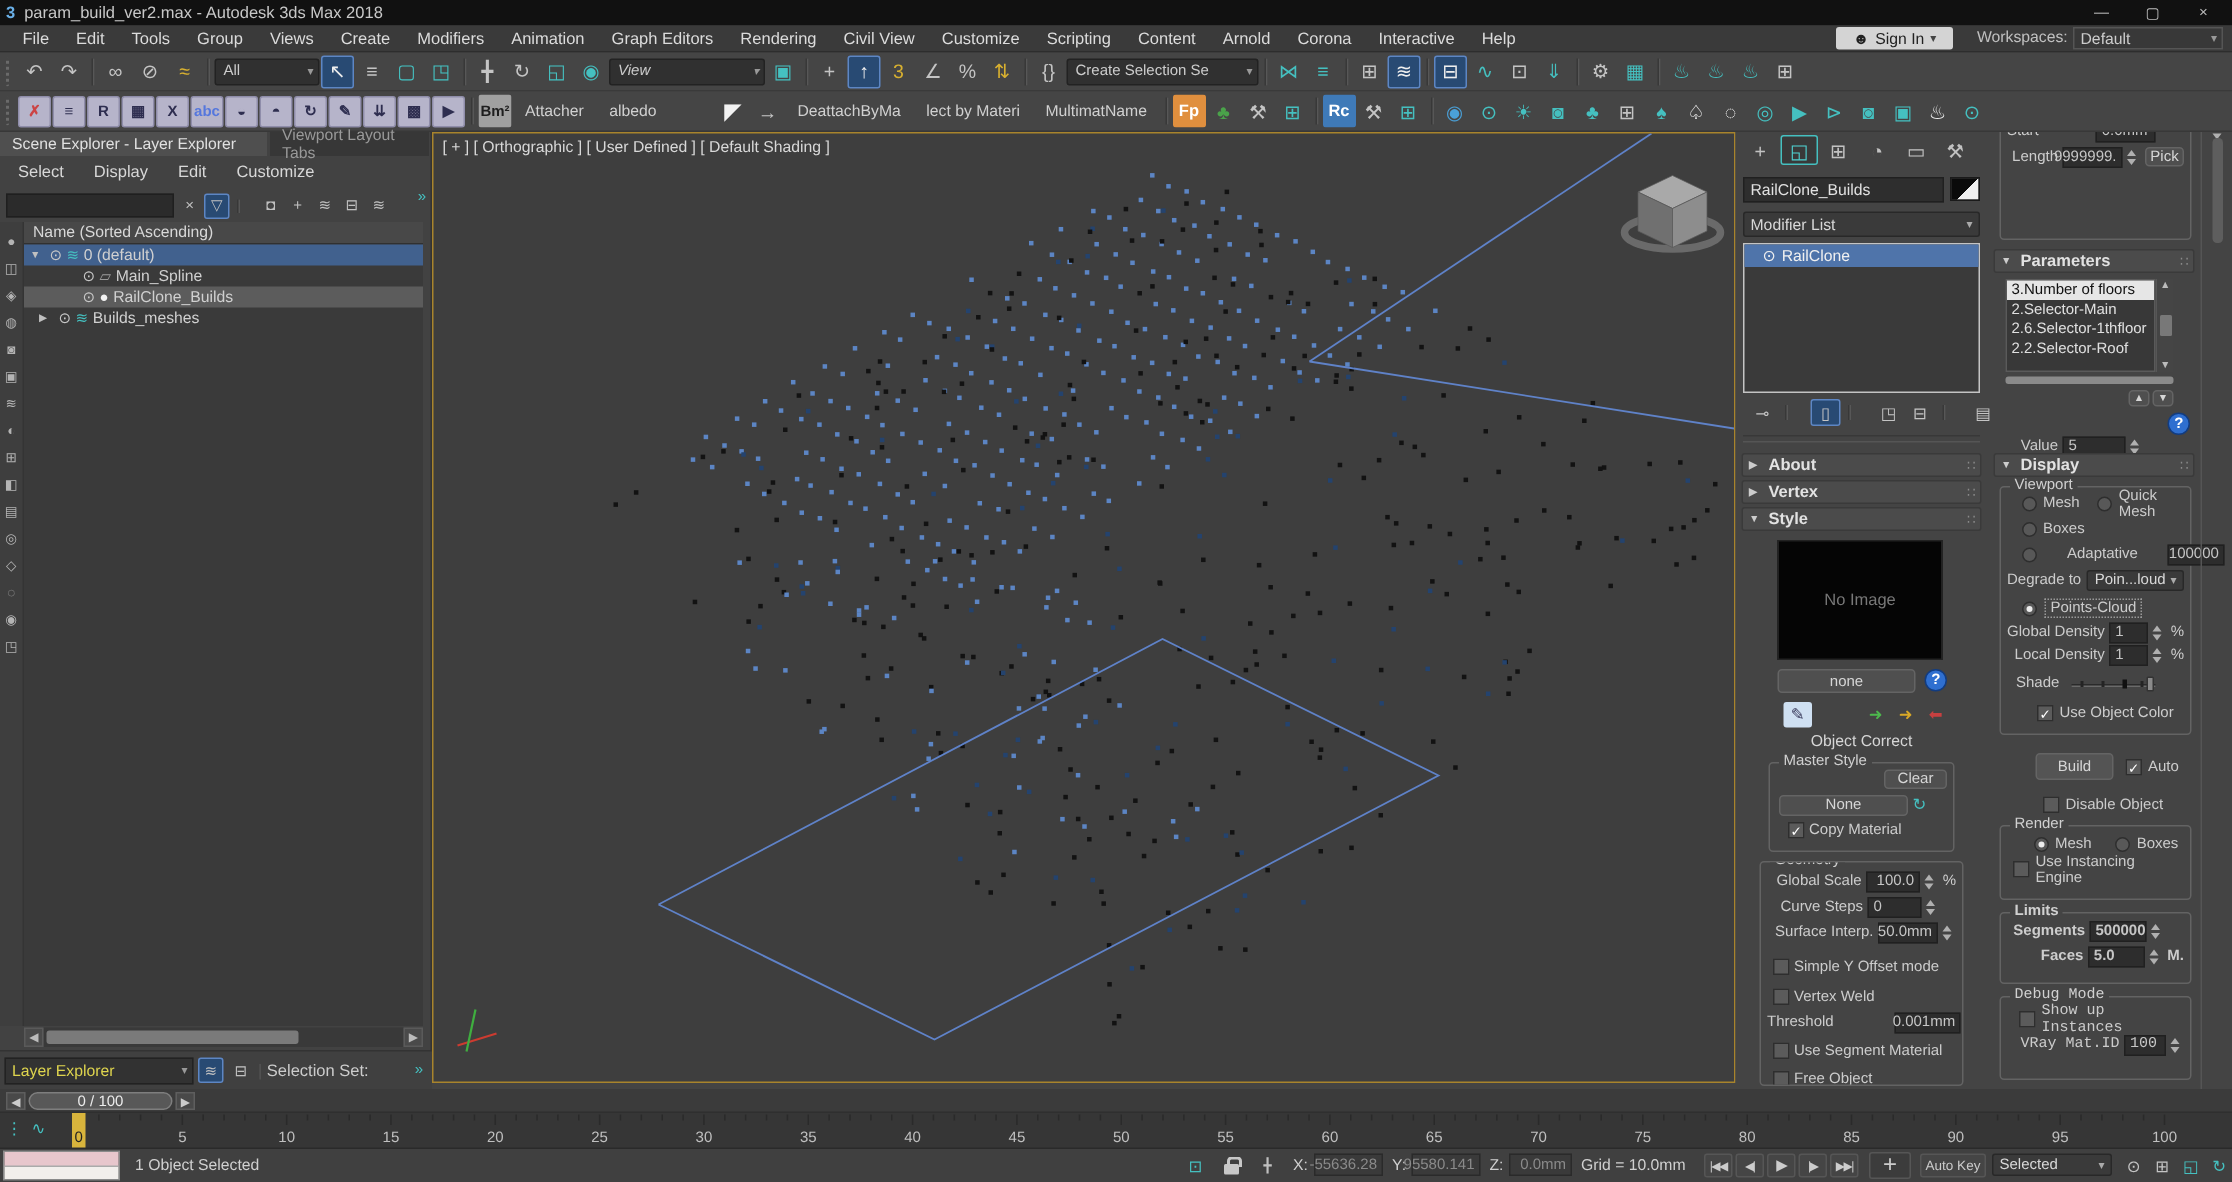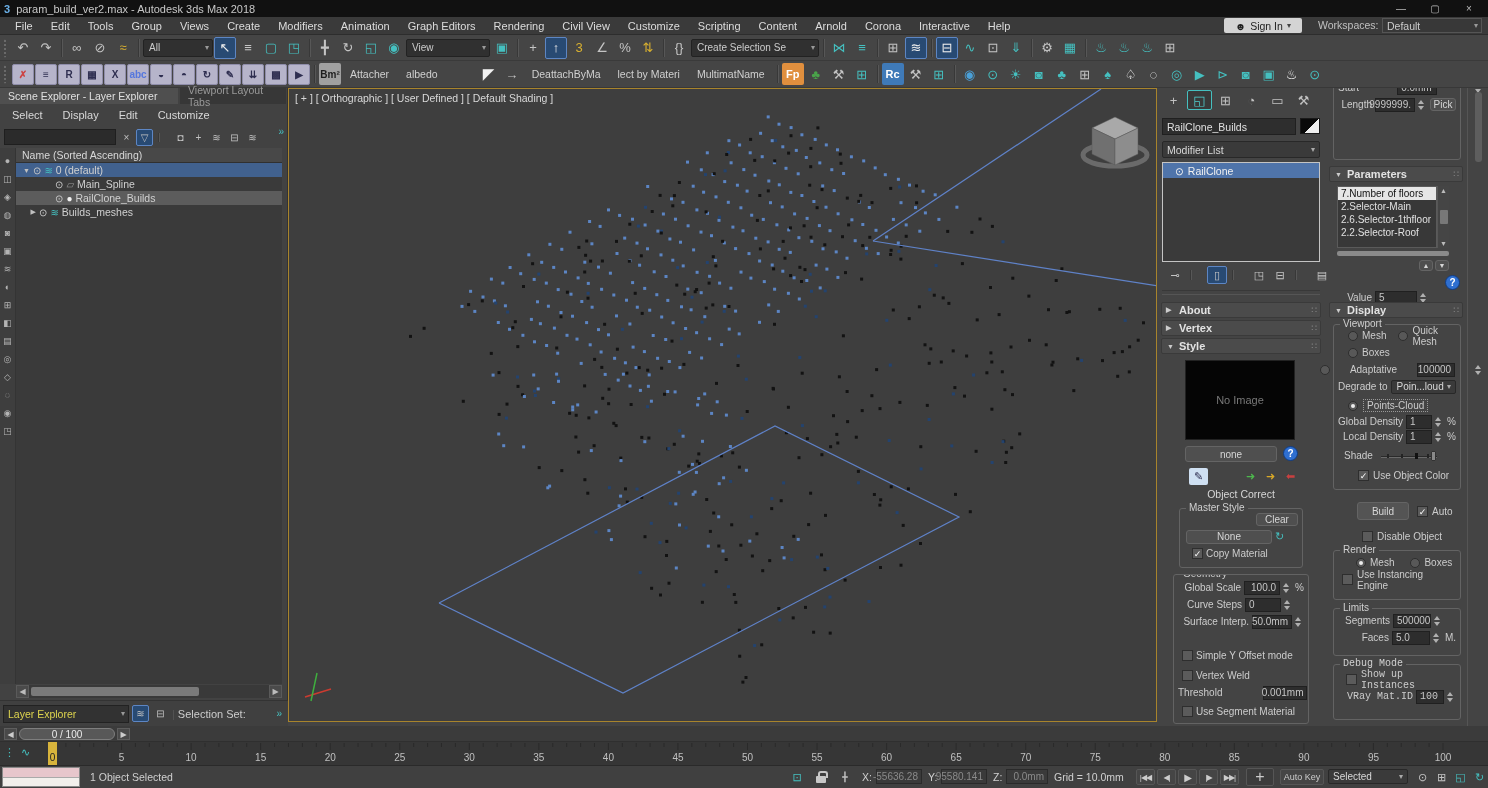--- a/index.html
+++ b/index.html
@@ -23,21 +23,21 @@
 #toolbar2{top:61px;height:27px;border-bottom:1px solid #383838;}
 .tbico{min-width:22px;height:22px;display:flex;align-items:center;justify-content:center;color:#c4c4c4;font-size:13px;border:1px solid transparent;border-radius:2px;flex:none;}
 .tbico.active{background:#284a73;border-color:#5d86c4;color:#eee;}
 .t-sep{min-width:7px;height:24px;position:relative;border:none;}
 .t-sep::after{content:"";position:absolute;left:3px;top:3px;bottom:3px;width:1px;background:#383838;border-right:1px solid #575757;}
 .t-handle{min-width:5px;height:20px;border-left:2px dotted #6a6a6a;margin:0 2px;}
 .t-dropdown{height:18px;background:#303030;border:1px solid #222;border-radius:2px;color:#ccc;font-size:10px;padding:0 14px 0 5px;display:flex;align-items:center;justify-content:flex-start;position:relative;}
 .t-dropdown::after{content:"▾";position:absolute;right:3px;color:#999;font-size:8px;}
 .t-txt{background:transparent;border:none;color:#d0d0d0;font-size:10.5px;padding:0 8px;min-width:auto;}
 .t-gap{min-width:30px;border:none;}
-.w70{width:70px;} .w80{width:84px;} .w120{width:128px;}
+.w70{width:70px;} .w80{width:104px;font-style:italic;} .w120{width:128px;}
 .plugin{background:#b6b4ca;color:#2e2e50;border:1px solid #8f8daa;font-weight:bold;font-size:10px;height:21px;}
 .grayb{background:#a0a0a0;color:#1e1e1e;font-weight:bold;font-size:10px;}
 .fp{background:#e08f3e;color:#fff;font-weight:bold;font-size:11px;}
 .rc{background:#3f7ab8;color:#fff;font-weight:bold;font-size:11px;}
 .c-teal{color:#45c0c0;} .c-green{color:#4aa34a;} .c-white{color:#f2f2f2;} .c-red{color:#cc4444;} .c-blue{color:#5577dd;} .c-blue2{color:#4aa0d8;} .c-yellow{color:#d8b030;}
 .big{font-size:15px;}
 
 #leftpanel{position:absolute;left:0;top:88px;width:288px;height:638px;background:#424242;border-right:1px solid #333;}
 .setab{position:absolute;top:0;height:16px;display:flex;align-items:center;padding:0 8px;font-size:10.5px;color:#999;background:#373737;}
 .setab.active{background:#4f4f4f;color:#e0e0e0;}
@@ -48,21 +48,21 @@
 .sesmall{min-width:17px;height:17px;display:flex;align-items:center;justify-content:center;color:#c0c0c0;font-size:10px;border:1px solid transparent;border-radius:2px;flex:none;}
 .sesmall.active{background:#284a73;border-color:#5d86c4;}
 .seoverflow{position:absolute;right:4px;top:0;color:#45c0c0;font-size:10px;}
 .sideicons{position:absolute;left:0;top:60px;bottom:42px;width:16px;background:#3e3e3e;border-right:1px solid #343434;display:flex;flex-direction:column;align-items:center;padding-top:8px;gap:8px;}
 .sideicons span{font-size:9px;color:#b4b4b4;}
 .treewrap{position:absolute;left:16px;top:60px;right:5px;bottom:42px;background:#3a3a3a;}
 .treehead{height:15px;background:#484848;border-bottom:1px solid #303030;display:flex;align-items:center;padding-left:6px;font-size:10.5px;color:#d8d8d8;}
 .serow{height:14px;display:flex;align-items:center;font-size:10.5px;color:#d0d0d0;gap:3px;padding-left:4px;}
 .serow.selected{background:#41618e;}
 .serow.selected2{background:#5c5c5c;}
-.exp{width:10px;font-size:7px;color:#c0c0c0;text-align:right;}
+.exp{width:10px;font-size:7px;color:#c0c0c0;text-align:left;}
 .eye{font-size:10px;color:#c8c8c8;}
 .tico{font-size:10px;}
 .ic-teal .tico{color:#45c0c0;} .ic-gray .tico{color:#9a9a9a;} .ic-white .tico{color:#f2f2f2;}
 .hscroll{position:absolute;left:16px;right:5px;bottom:28px;height:13px;background:#393939;display:flex;align-items:center;}
 .hsbtn{width:13px;height:13px;background:#4a4a4a;border:1px solid #5a5a5a;color:#bbb;font-size:8px;display:flex;align-items:center;justify-content:center;}
 .hsthumb{height:9px;background:#7a7a7a;border-radius:2px;margin-left:2px;width:168px;}
 .sebottom{position:absolute;left:0;bottom:0;width:288px;height:26px;background:#404040;border-top:1px solid #333;display:flex;align-items:center;gap:3px;padding-left:3px;}
 .layerdd{width:126px;height:18px;background:#323232;border:1px solid #222;color:#ded44e;font-size:10.5px;display:flex;align-items:center;padding:0 4px;position:relative;}
 .layerdd::after{content:"▾";position:absolute;right:3px;color:#999;font-size:8px;}
 
@@ -1166,21 +1166,21 @@
           <span style="width:8px;"></span>
         </div>
       <div class="prow">
           <span class="rlabel">Surface Interp.</span>
           <span class="field" style="width:40px;">50.0mm</span>
           <span class="spin">
             <b class="u"></b>
             <b class="d"></b>
           </span>
         </div>
-      <div class="prow" style="justify-content:flex-start;padding-left:8px;margin-top:17px;">
+      <div class="prow" style="justify-content:flex-start;padding-left:8px;margin-top:6px;">
           <span class="cb"></span>
           <span>Simple Y Offset mode</span>
         </div>
       <div class="prow" style="justify-content:flex-start;padding-left:8px;margin-top:3px;">
           <span class="cb"></span>
           <span>Vertex Weld</span>
         </div>
       <div class="prow">
           <span class="rlabel">Threshold</span>
           <span class="field" style="width:44px;margin-left:38px;">0.001mm</span>
@@ -1219,21 +1219,21 @@
           <div class="btn" style="width:26px;height:13px;">Pick</div>
         </div>
     </div>
 
     <div class="rollout exp" style="left:172px;top:78px;width:134px;">
         <span class="arr"></span>
         <span>Parameters</span>
       </div>
     <div class="plist" style="left:180px;top:98px;width:100px;height:62px;">
 
-    <div class="pitem selected">7.Number of floors</div>
+    <div class="pitem selected">3.Number of floors</div>
         <div class="pitem">2.Selector-Main</div>
         <div class="pitem">2.6.Selector-1thfloor</div>
         <div class="pitem">2.2.Selector-Roof</div>
       </div>
     <div class="vsb" style="left:280px;top:98px;height:62px;">
         <span>▲</span>
         <span class="vsbthumb"></span>
         <span>▼</span>
       </div>
     <div class="abs" style="left:180px;top:163px;width:112px;height:5px;background:#8a8a8a;border-radius:2px;"></div>
@@ -1260,21 +1260,21 @@
       <div class="prow" style="justify-content:flex-start;padding-left:14px;gap:4px;margin-top:2px;">
           <span class="rb"></span>
           <span>Mesh</span>
           <span class="rb" style="margin-left:8px;"></span>
           <span>Quick Mesh</span>
         </div>
       <div class="prow" style="justify-content:flex-start;padding-left:14px;gap:4px;">
           <span class="rb"></span>
           <span>Boxes</span>
         </div>
-      <div class="prow" style="justify-content:center;padding-left:14px;gap:20px;">
+      <div class="prow" style="justify-content:space-between;padding-left:14px;gap:20px;">
           <span class="rb"></span>
           <span>Adaptative</span>
           <span class="field" style="width:38px;">100000</span>
           <span class="spin">
             <b class="u"></b>
             <b class="d"></b>
           </span>
         </div>
       <div class="prow" style="gap:4px;">
           <span>Degrade to</span>
@@ -1338,21 +1338,21 @@
           <span>Mesh</span>
           <span class="rb" style="margin-left:12px;"></span>
           <span>Boxes</span>
         </div>
       <div class="prow" style="justify-content:flex-start;padding-left:8px;gap:4px;">
           <span class="cb"></span>
           <span>Use Instancing Engine</span>
         </div>
     </div>
 
-    <div class="group" style="left:176px;top:520px;width:128px;height:48px;">
+    <div class="group" style="left:176px;top:520px;width:128px;height:48px;font-weight:bold;">
       <span class="gtitle">Limits</span>
       <div class="prow" style="margin-top:3px;">
           <span class="rlabel">Segments</span>
           <span class="field" style="width:38px;justify-content:flex-start;">500000</span>
           <span class="spin">
             <b class="u"></b>
             <b class="d"></b>
           </span>
           <span style="width:10px;"></span>
         </div>

